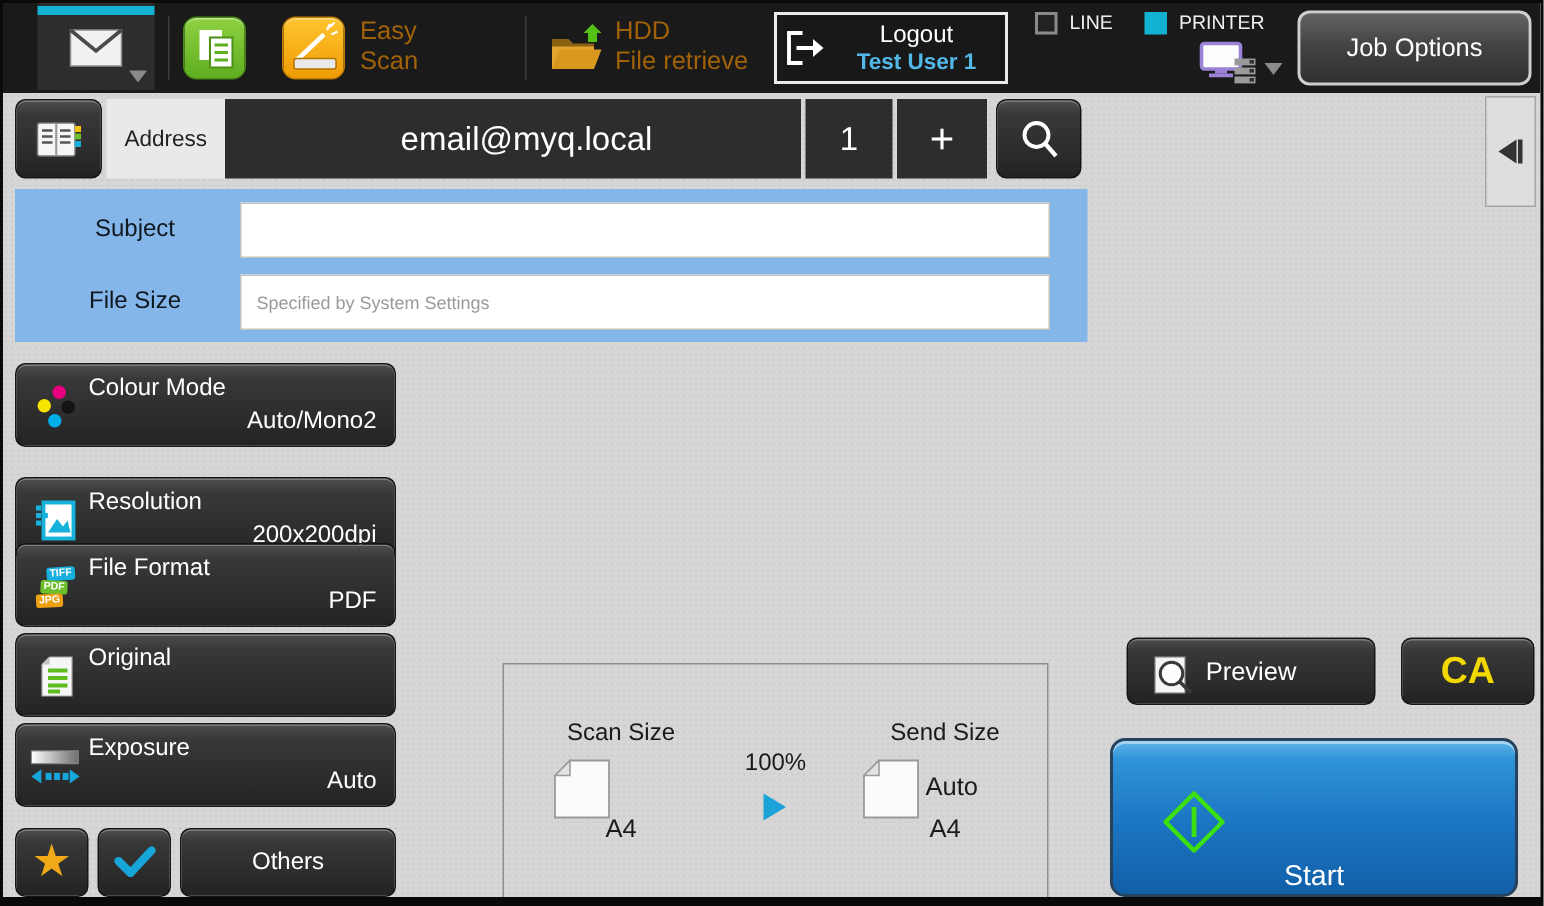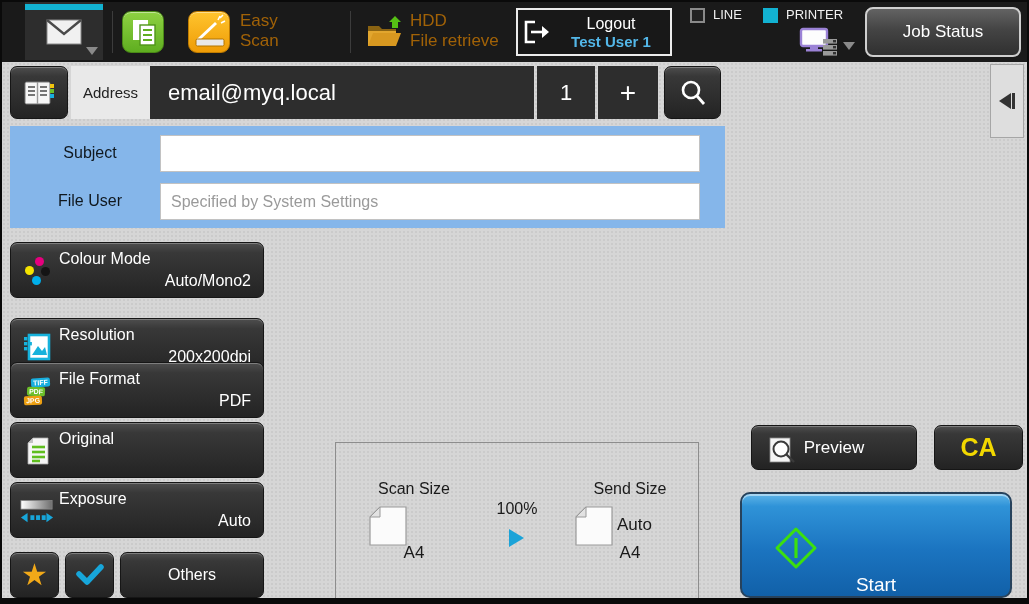--- a/index.html
+++ b/index.html
@@ -33,31 +33,31 @@
   .printer-status { position:absolute; left:795px; top:25px; }
   .topbar .dd2 { position:absolute; left:841px; top:40px; }
   .job-status { position:absolute; left:863px; top:5px; width:156px; height:50px; border-radius:8px;
     background:linear-gradient(180deg,#636363 0%,#444 45%,#303030 100%); border:2px solid #cfcfcf;
     color:#fff; font-size:17px; display:flex; align-items:center; justify-content:center; }
   
   .btn-dark { background:linear-gradient(180deg,#4e4e4e 0%,#383838 18%,#2b2b2b 70%,#232323 100%);
     border:1px solid #161616; box-shadow:inset 0 1px 0 rgba(255,255,255,.28); }
   .book-btn { position:absolute; left:8px; top:64px; width:58px; height:53px; border-radius:7px; display:flex; align-items:center; justify-content:center; }
   .addr-label { position:absolute; left:69px; top:64px; width:79px; height:53px; background:#e9e9e9; color:#222; font-size:15px; display:flex; align-items:center; justify-content:center; }
-  .addr-value { position:absolute; left:148px; top:64px; width:384px; height:53px; background:#2d2d2d; color:#fff; font-size:22px; display:flex; align-items:center; padding-left:18px; }
+  .addr-value { position:absolute; left:148px; top:64px; width:384px; height:53px; background:#2d2d2d; color:#fff; font-size:22px; display:flex; align-items:center; padding-left:18px;justify-content:center; }
   .count-btn { position:absolute; left:535px; top:64px; width:58px; height:53px; background:#2d2d2d; color:#fff; font-size:22px; display:flex; align-items:center; justify-content:center; }
   .plus-btn { position:absolute; left:596px; top:64px; width:60px; height:53px; background:#2d2d2d; color:#fff; font-size:28px; font-weight:300; display:flex; align-items:center; justify-content:center; }
   .search-btn { position:absolute; left:662px; top:64px; width:57px; height:53px; border-radius:7px; display:flex; align-items:center; justify-content:center; }
   .collapse-tab { position:absolute; left:988px; top:62px; width:34px; height:74px; background:#dedede; border:1px solid #a6a6a6; display:flex; align-items:center; justify-content:center; gap:1px; }
   .collapse-tri { width:0; height:0; border-top:8px solid transparent; border-bottom:8px solid transparent; border-right:12px solid #333; }
   .collapse-bar { width:3px; height:16px; background:#333; }
   
   .blue-panel { position:absolute; left:8px; top:124px; width:715px; height:102px; }
   .form-label { position:absolute; left:20px; width:120px; text-align:center; color:#10181f; font-size:16px; }
-  .form-input { position:absolute; left:150px; width:540px; height:37px; border:1px solid #c2c2c2; background:#fff; font-family:"Liberation Sans",sans-serif; font-size:16px; color:#333; padding:0 10px; outline:none; }
+  .form-input { position:absolute; left:150px; width:540px; height:37px; border:1px solid #c2c2c2; background:#fff; font-family:"Liberation Sans",sans-serif; font-size:12px; color:#333; padding:0 10px; outline:none; }
   .form-input::placeholder { color:#9a9a9a; }
   .options-tab { position:absolute; left:538px; top:226px; width:185px; height:52px; display:flex; align-items:center; }
   .options-label { margin-left:16px; color:#10181f; font-size:16px; }
   .options-tri { position:absolute; right:16px; width:0; height:0; border-left:10px solid transparent; border-right:10px solid transparent; border-top:14px solid #fff; }
   
   .setting-btn { position:absolute; left:8px; width:254px; height:56px; border-radius:7px; color:#fff; }
   .setting-icon { position:absolute; left:9px; top:0; width:34px; height:56px; display:flex; align-items:center; justify-content:center; }
   .setting-label { position:absolute; left:48px; top:7px; font-size:16px; }
   .setting-value { position:absolute; right:12px; bottom:7px; font-size:16px; }
   .cm-dot { position:absolute; width:9px; height:9px; border-radius:50%; }
@@ -153,21 +153,21 @@
       <rect x="26" y="12" width="14" height="4.6" fill="#9a9a9a"></rect>
         <rect x="36" y="13" width="3" height="2.4" fill="#333"></rect>
       <rect x="26" y="18" width="14" height="4.6" fill="#9a9a9a"></rect>
         <rect x="36" y="19" width="3" height="2.4" fill="#333"></rect>
       <rect x="26" y="24" width="14" height="4.6" fill="#9a9a9a"></rect>
         <rect x="36" y="25" width="3" height="2.4" fill="#333"></rect>
     </svg>
     <div class="dd-arrow dd2"></div>
 
     <div class="job-status">
-      <span>Job Status</span>
+      <span>Job Options</span>
     </div>
   </div>
 
   <div class="book-btn btn-dark">
     <svg width="34" height="30" viewBox="0 0 34 30">
       <rect x="3" y="4" width="25" height="22" rx="1.5" fill="#f6f6f6" stroke="#777" stroke-width="1"></rect>
       <line x1="15.5" y1="4" x2="15.5" y2="26" stroke="#999" stroke-width="1.4"></line>
       <line x1="6" y1="9" x2="13" y2="9" stroke="#555" stroke-width="1.6"></line>
       <line x1="6" y1="13" x2="13" y2="13" stroke="#555" stroke-width="1.6"></line>
       <line x1="6" y1="17" x2="13" y2="17" stroke="#555" stroke-width="1.6"></line>
@@ -198,21 +198,21 @@
     </svg>
   </div>
   <div class="collapse-tab">
     <div class="collapse-tri"></div>
     <div class="collapse-bar"></div>
   </div>
 
   <div class="blue-panel" style="background:#85b6ea">
     <div class="form-label" style="top:18px">Subject</div>
     <input class="form-input" style="top: 9px;" type="text" value="">
-    <div class="form-label" style="top:66px">File User</div>
+    <div class="form-label" style="top:66px">File Size</div>
     <input class="form-input" style="top: 57px;" type="text" placeholder="Specified by System Settings">
   </div>
 
   <div class="setting-btn btn-dark" style="top:240px">
     <div class="setting-icon">
       <div style="position:relative;width:28px;height:28px">
         <div class="cm-dot" style="left:12px;top:0;background:#e6007e"></div>
         <div class="cm-dot" style="left:2px;top:9px;background:#f5e400"></div>
         <div class="cm-dot" style="left:18px;top:10px;background:#141414"></div>
         <div class="cm-dot" style="left:9px;top:19px;background:#00aeea"></div>

